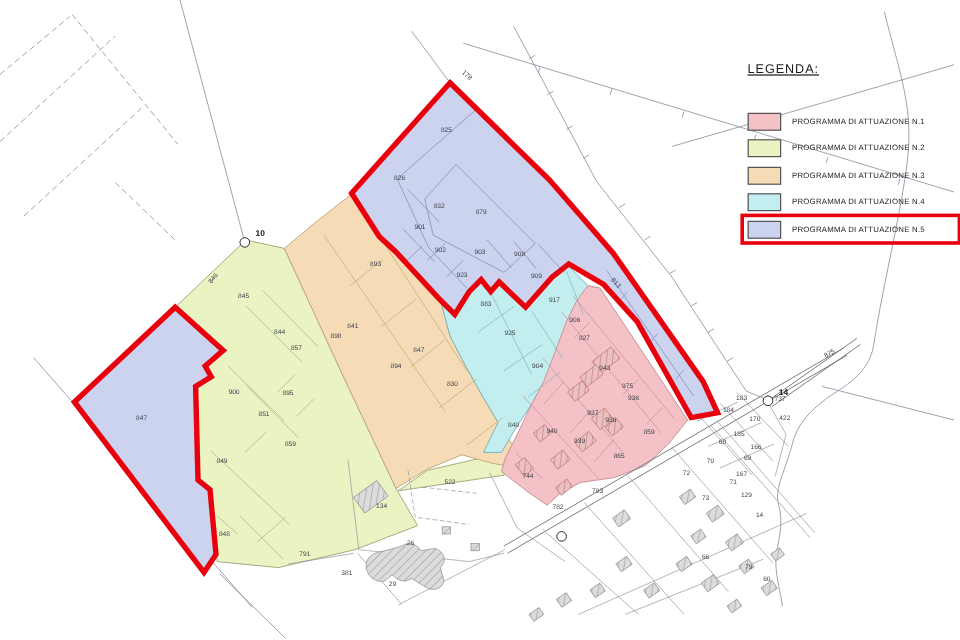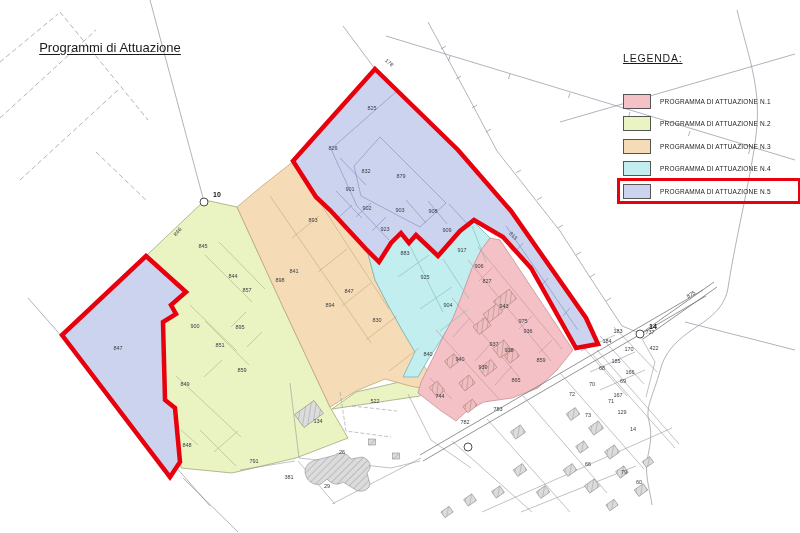--- a/index.html
+++ b/index.html
@@ -208,21 +208,20 @@
     <g id="markers-g">
         <circle cx="204" cy="202" r="4" fill="#fff" stroke="#222" stroke-width=".8"></circle>
         <text x="213" y="197" class="marker-label">10</text>
         <circle cx="640" cy="334" r="4" fill="#fff" stroke="#222" stroke-width=".8"></circle>
         <text x="649" y="329" class="marker-label">14</text>
         <circle cx="468" cy="447" r="4" fill="#fff" stroke="#222" stroke-width=".8"></circle>
       </g>
   </svg>
 
   <div class="title-block">
-    <div><span class="line">Programmi di Attuazione</span></div>
   </div>
 
   <div class="legend">
     <div class="legend-heading">LEGENDA:</div>
     <div id="legend-items">
         <div class="legend-row">
           <span class="swatch" style="background: rgb(243, 193, 198);"></span>
           <span class="legend-label">PROGRAMMA DI ATTUAZIONE N.1</span>
         </div>
         <div class="legend-row">

